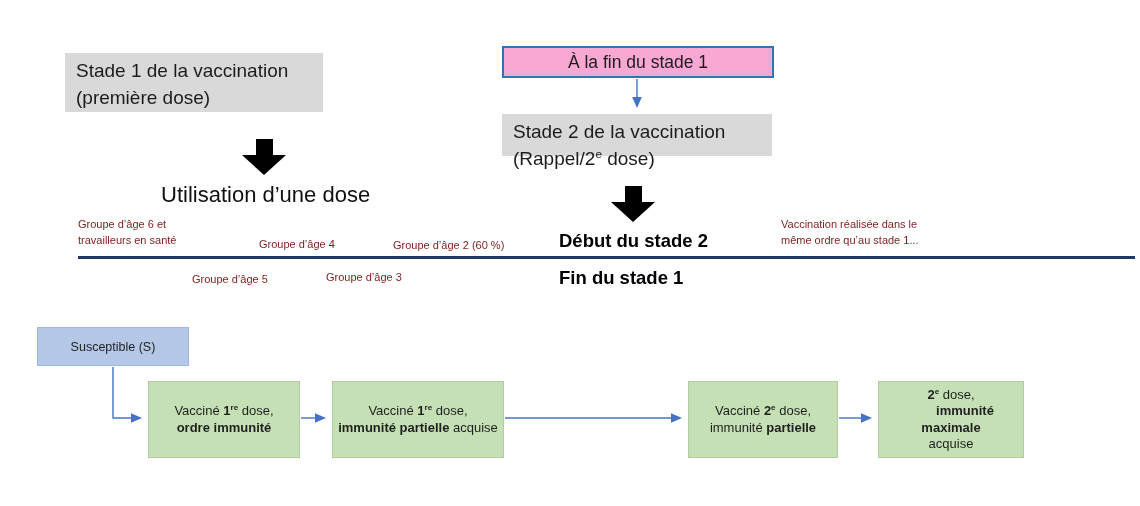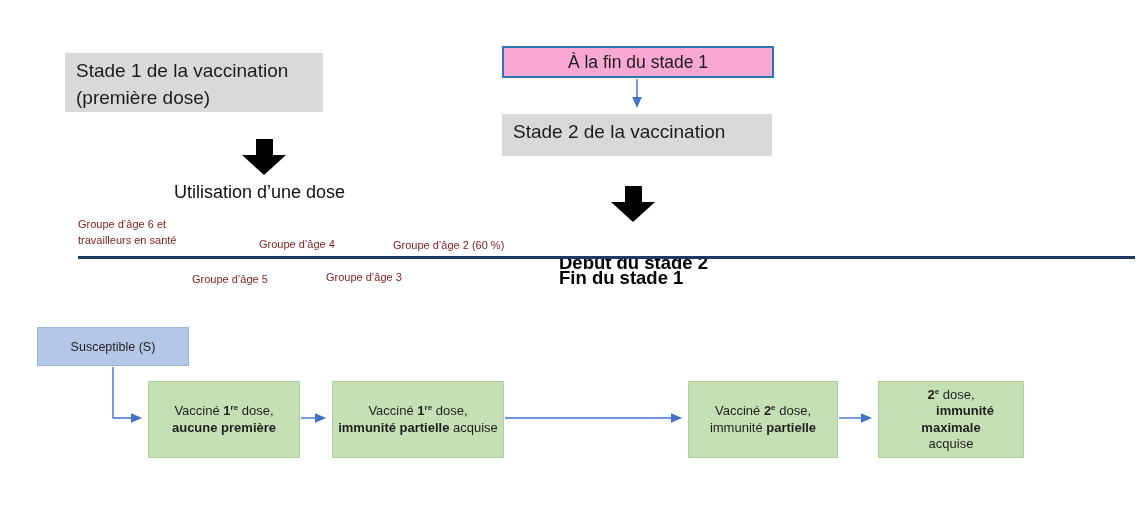--- a/index.html
+++ b/index.html
@@ -18,21 +18,21 @@
     display:flex;align-items:center;justify-content:center;
     font-size:17.5px;color:#1c1c1c;
   }
   
   .black-arrow{display:flex;flex-direction:column;align-items:center;}
   .black-arrow .shaft{width:17px;height:16px;background:#000;}
   .black-arrow .head{
     width:0;height:0;border-left:22px solid transparent;
     border-right:22px solid transparent;border-top:20px solid #000;
   }
-  .usage-label{font-size:18px;color:#111;margin-left:13px;}
+  .usage-label{font-size:22px;color:#111;}
   
   .tl-line{background:#1f3864;height:3px;}
   .tl-small{font-size:11px;line-height:15.5px;color:#7f1d1d;white-space:nowrap;}
   .tl-bold{font-size:18.5px;font-weight:bold;color:#000;white-space:nowrap;}
   
   .susceptible-box{
     background:#b4c7e7;border:1px solid #9fb6e0;box-sizing:border-box;
     display:flex;align-items:center;justify-content:center;
     font-size:12.5px;color:#1f1f1f;
   }
@@ -60,47 +60,52 @@
   </div>
 
   <div class="abs usage-label" style="left:161px;top:182px;">Utilisation d’une dose</div>
 
   <div class="abs outline-box" style="left:502px;top:46px;width:272px;height:32px;">
     <span>À la fin du stade 1</span>
   </div>
 
   <div class="abs gray-box" style="left:502px;top:114px;width:270px;height:42px;">
     <div>Stade 2 de la vaccination</div>
+    <div><span><span>(Rappel/2</span><sup>e</sup><span> dose)</span></span></div>
   </div>
 
   <div class="abs black-arrow" style="left:611px;top:186px;width:44px;">
     <div class="shaft"></div>
     <div class="head"></div>
   </div>
 
   <div class="abs tl-small" style="left:78px;top:217px;">
     <div>Groupe d’âge 6 et</div>
     <div>travailleurs en santé</div>
   </div>
   <div class="abs tl-small" style="left:259px;top:237px;">Groupe d’âge 4</div>
   <div class="abs tl-small" style="left:393px;top:238px;">Groupe d’âge 2 (60 %)</div>
-  <div class="abs tl-bold" style="left:559px;top:230px;margin-top:22px;">Début du stade 2</div>
+  <div class="abs tl-bold" style="left:559px;top:230px;">Début du stade 2</div>
+  <div class="abs tl-small" style="left:781px;top:217px;">
+    <div>Vaccination réalisée dans le</div>
+    <div>même ordre qu’au stade 1...</div>
+  </div>
 
   <div class="abs tl-line" style="left:78px;top:256px;width:1057px;"></div>
 
   <div class="abs tl-small" style="left:192px;top:272px;">Groupe d’âge 5</div>
   <div class="abs tl-small" style="left:326px;top:270px;">Groupe d’âge 3</div>
   <div class="abs tl-bold" style="left:559px;top:267px;">Fin du stade 1</div>
 
   <div class="abs susceptible-box" style="left:37px;top:327px;width:152px;height:39px;">
     <span>Susceptible (S)</span>
   </div>
 
   <div class="abs green-box" style="left:148px;top:381px;width:152px;height:77px;">
-      <span><span>Vacciné </span><span style="font-weight: bold;">1</span><sup style="font-weight: bold;">re</sup><span> dose,</span><br><span style="font-weight: bold;">aucune première</span></span>
+      <span><span>Vacciné </span><span style="font-weight: bold;">1</span><sup style="font-weight: bold;">re</sup><span> dose,</span><br><span style="font-weight: bold;">ordre immunité</span></span>
     </div>
   <div class="abs green-box" style="left:332px;top:381px;width:172px;height:77px;">
       <span><span>Vacciné </span><span style="font-weight: bold;">1</span><sup style="font-weight: bold;">re</sup><span> dose,</span><br><span style="font-weight: bold;">immunité partielle</span><span> acquise</span></span>
     </div>
   <div class="abs green-box" style="left:688px;top:381px;width:150px;height:77px;">
       <span><span>Vacciné </span><span style="font-weight: bold;">2</span><sup style="font-weight: bold;">e</sup><span> dose,</span><br><span>immunité </span><span style="font-weight: bold;">partielle</span></span>
     </div>
   <div class="abs green-box" style="left:878px;top:381px;width:146px;height:77px;">
       <span><span style="font-weight: bold;">2</span><sup style="font-weight: bold;">e</sup><span> dose,</span><br><span style="font-weight: bold; margin-left: 28px;">immunité maximale</span><br><span>acquise</span></span>
     </div>

